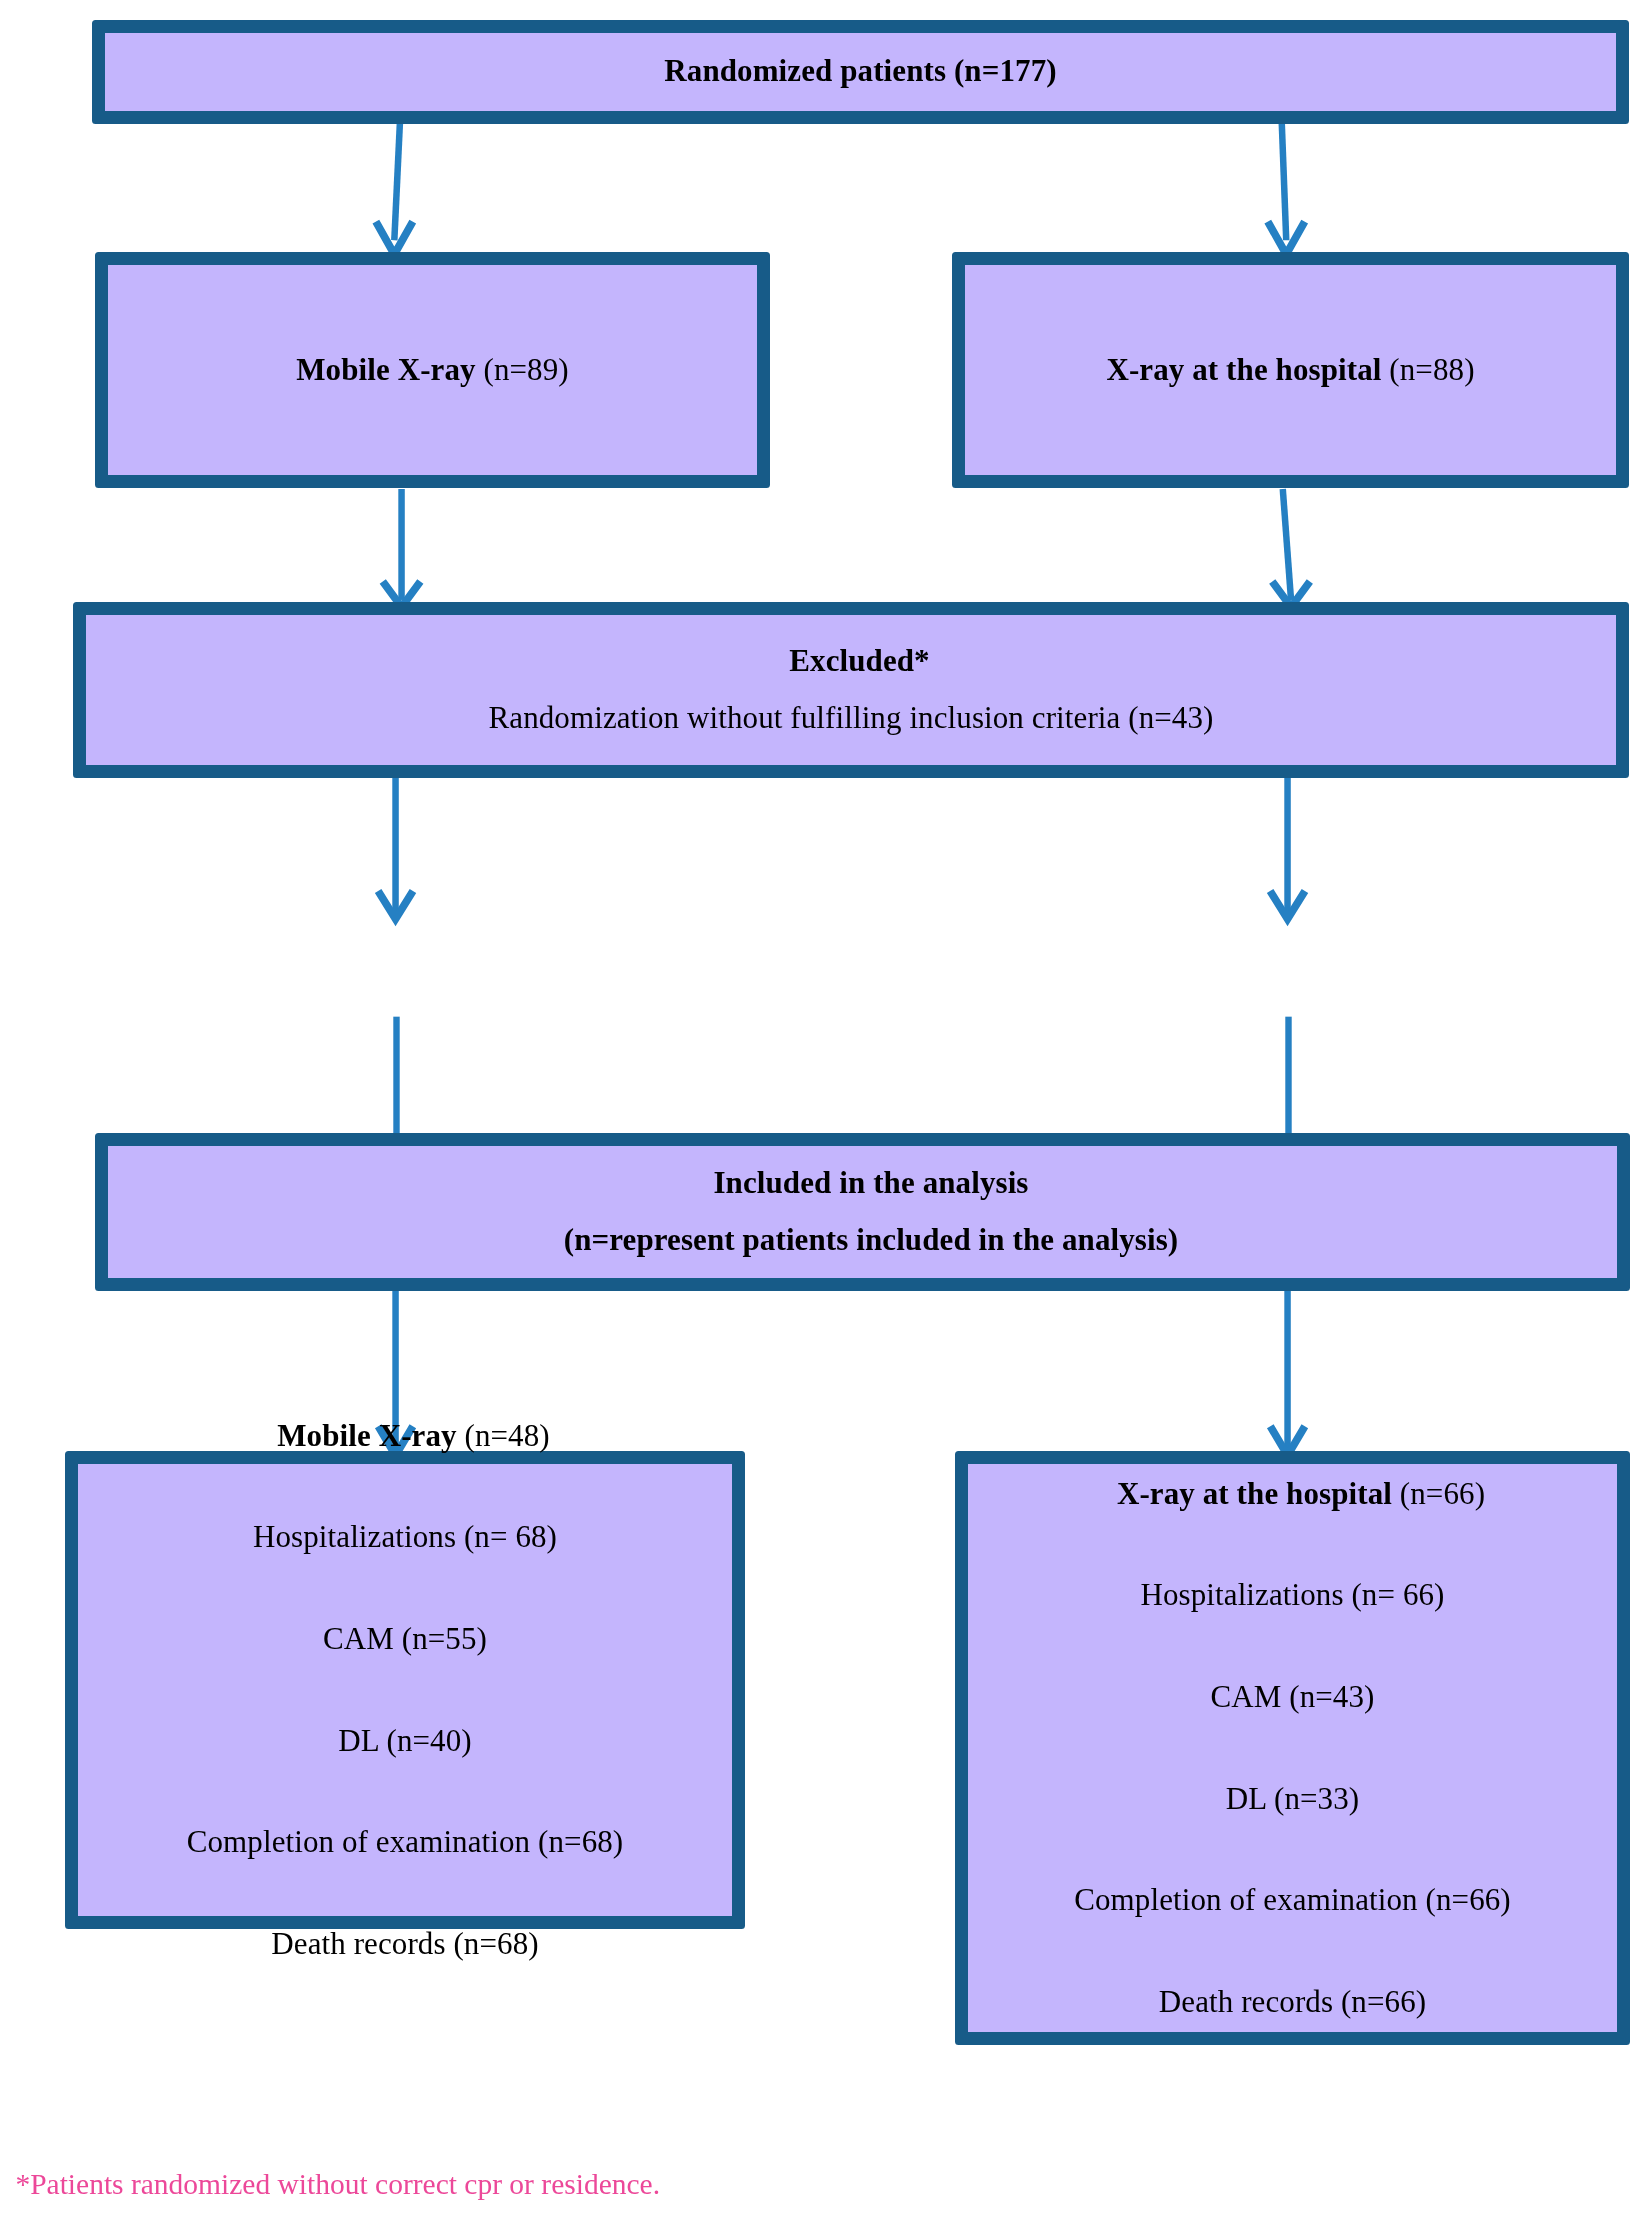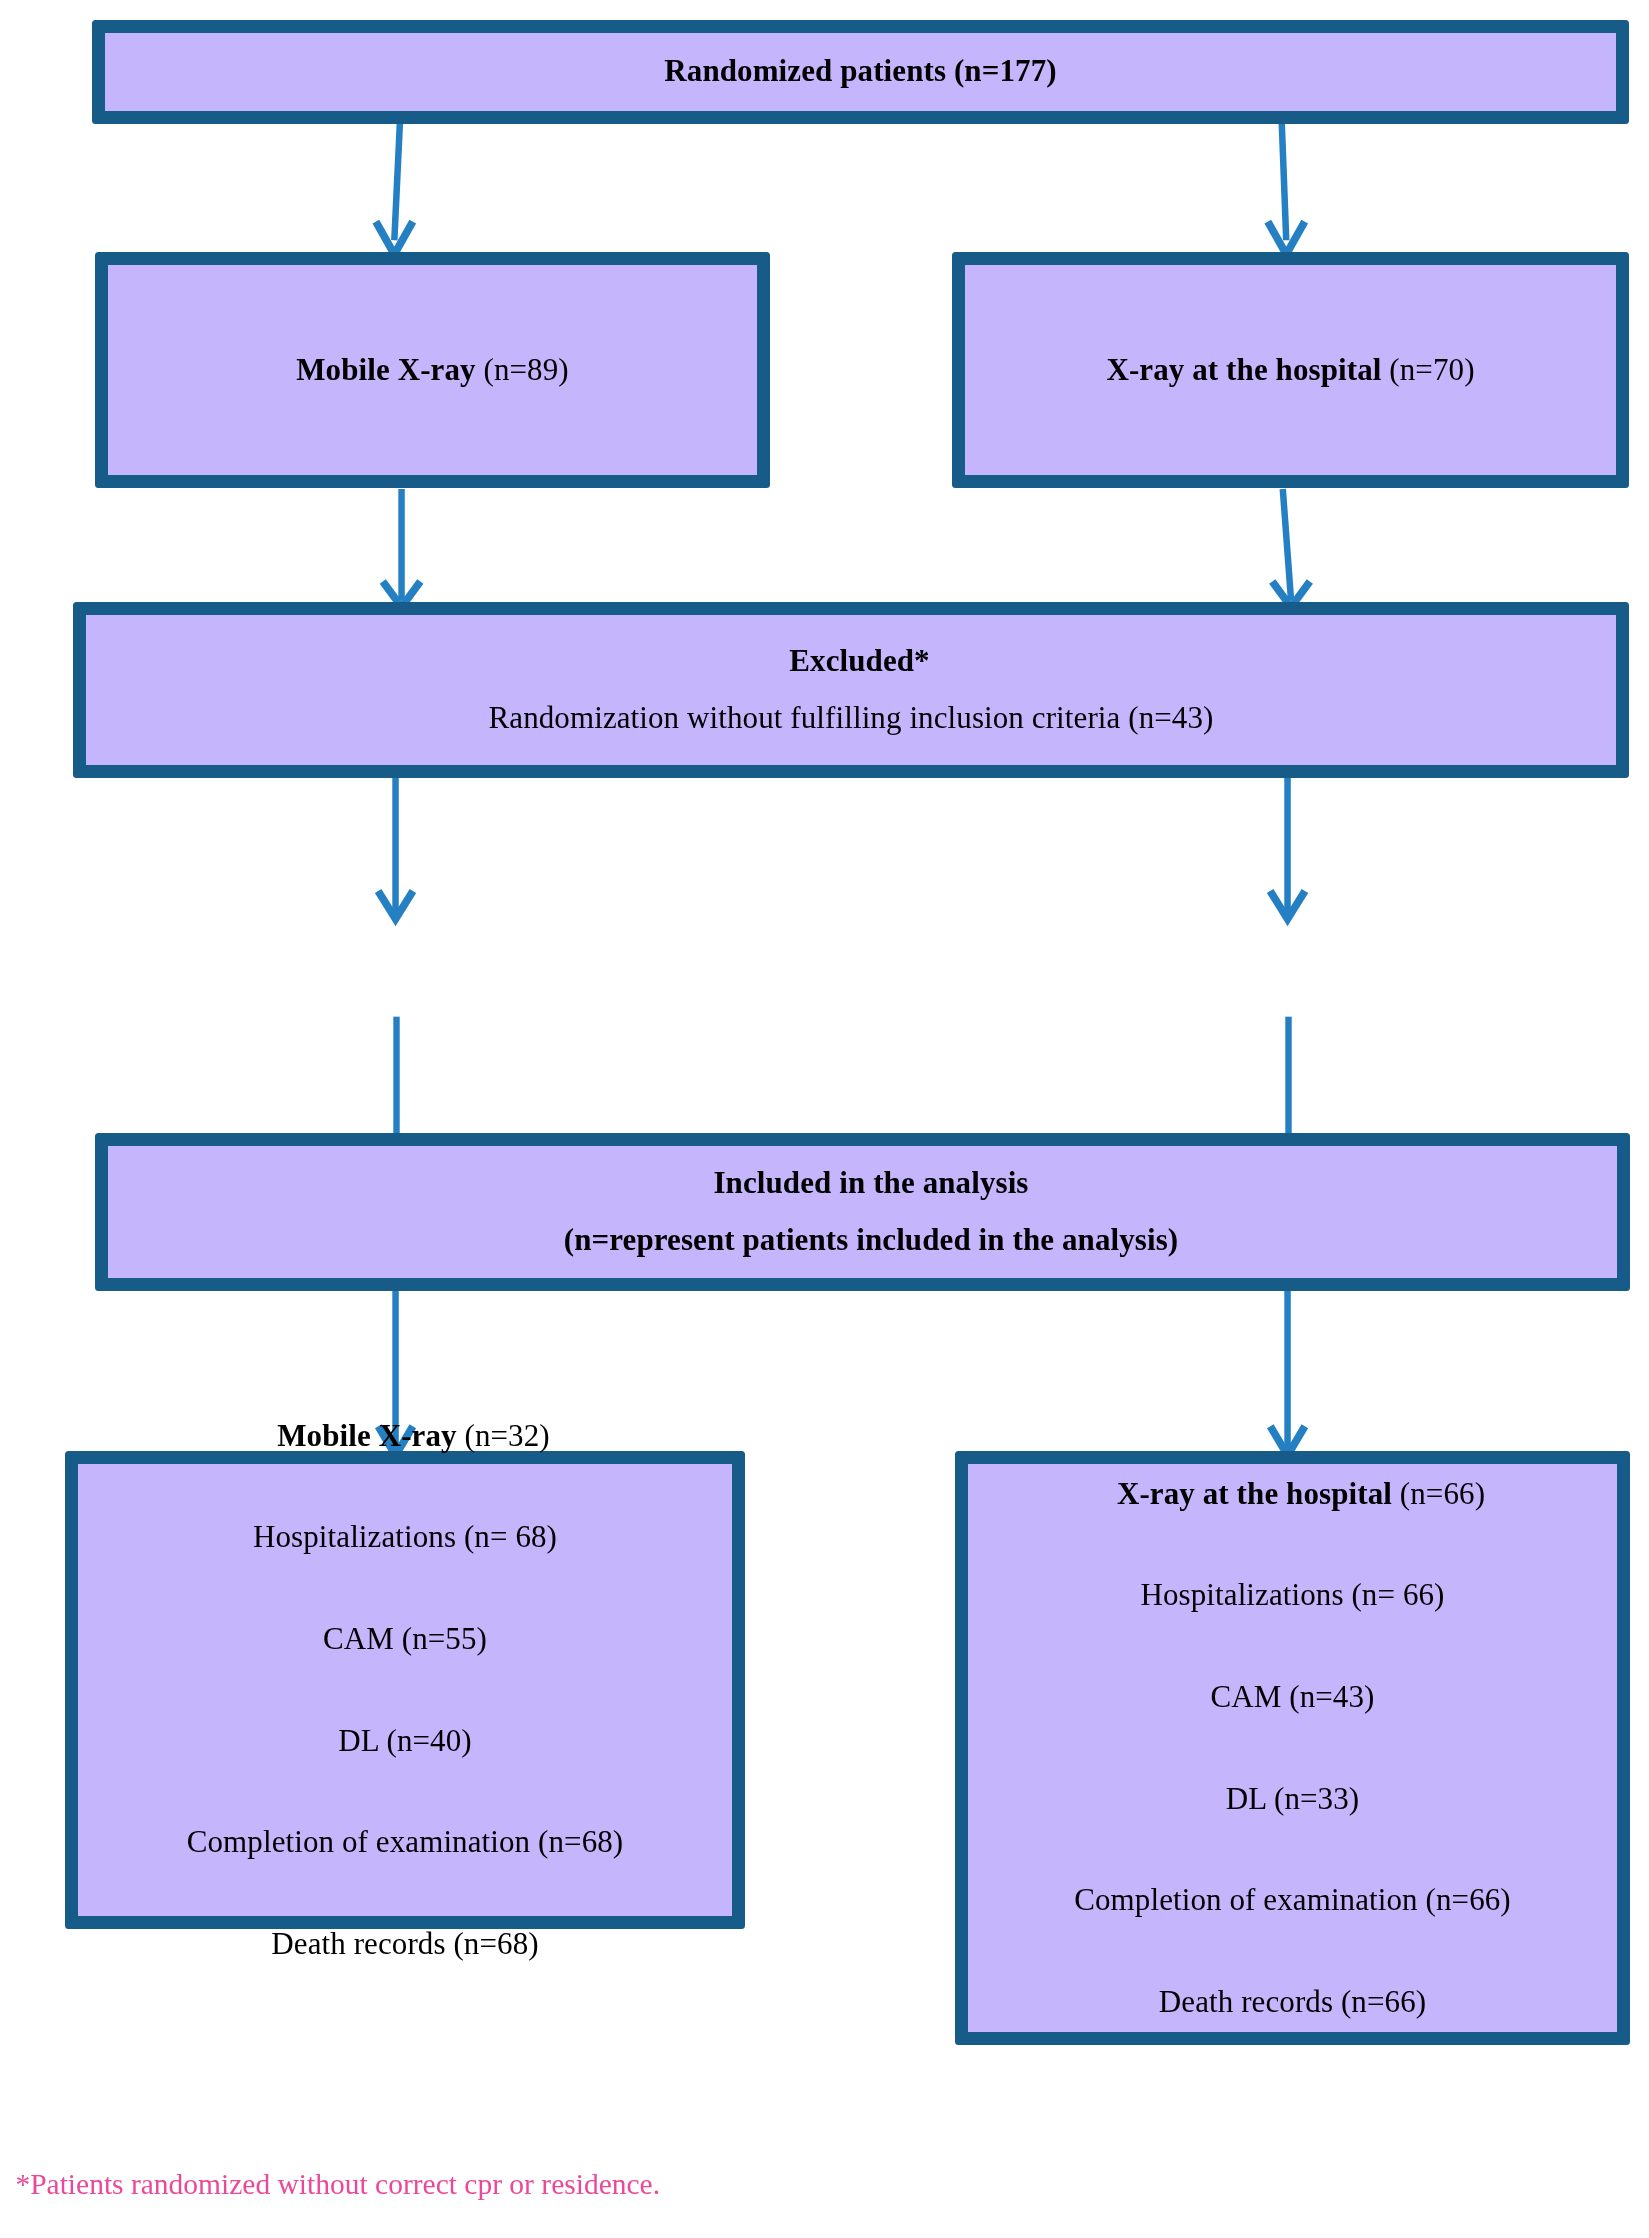--- a/index.html
+++ b/index.html
@@ -155,41 +155,41 @@
   </div>
 
   <div class="node" style="left:95px; top:252px; width:675px; height:236px;">
     <span class="line">
       <b class="bold">Mobile X-ray</b><span> </span><span class="normal">(n=89)</span>
     </span>
   </div>
 
   <div class="node" style="left:952px; top:252px; width:677px; height:236px;">
     <span class="line">
-      <b class="bold">X-ray at the hospital</b><span> </span><span class="normal">(n=70)</span>
+      <b class="bold">X-ray at the hospital</b><span> </span><span class="normal">(n=88)</span>
     </span>
   </div>
 
   <div class="node" style="left:73px; top:602px; width:1556px; height:176px;">
     <span class="line l-head">Excluded*</span>
     <span class="gap-sm"></span>
     <span class="line l-mid normal">Randomization without fulfilling inclusion criteria (n=43)</span>
   </div>
 
 
   <div class="node" style="left:95px; top:1133px; width:1535px; height:158px;">
     <span class="line l-head">Included in the analysis</span>
     <span class="gap-sm"></span>
     <span class="line l-head">(n=represent patients included in the analysis)</span>
   </div>
 
   <div class="node" style="left:65px; top:1451px; width:680px; height:478px;">
     <div class="stack">
       <span class="line l-head">
-        <b class="bold">Mobile X-ray</b><span> </span><span class="normal">(n=32)</span>
+        <b class="bold">Mobile X-ray</b><span> </span><span class="normal">(n=48)</span>
       </span>
       <span class="line l-item">Hospitalizations (n= 68)</span>
       <span class="line l-item">CAM (n=55)</span>
       <span class="line l-item">DL (n=40)</span>
       <span class="line l-item">Completion of examination (n=68)</span>
       <span class="line l-item">Death records (n=68)</span>
     </div>
   </div>
 
   <div class="node" style="left:955px; top:1451px; width:675px; height:594px;">

